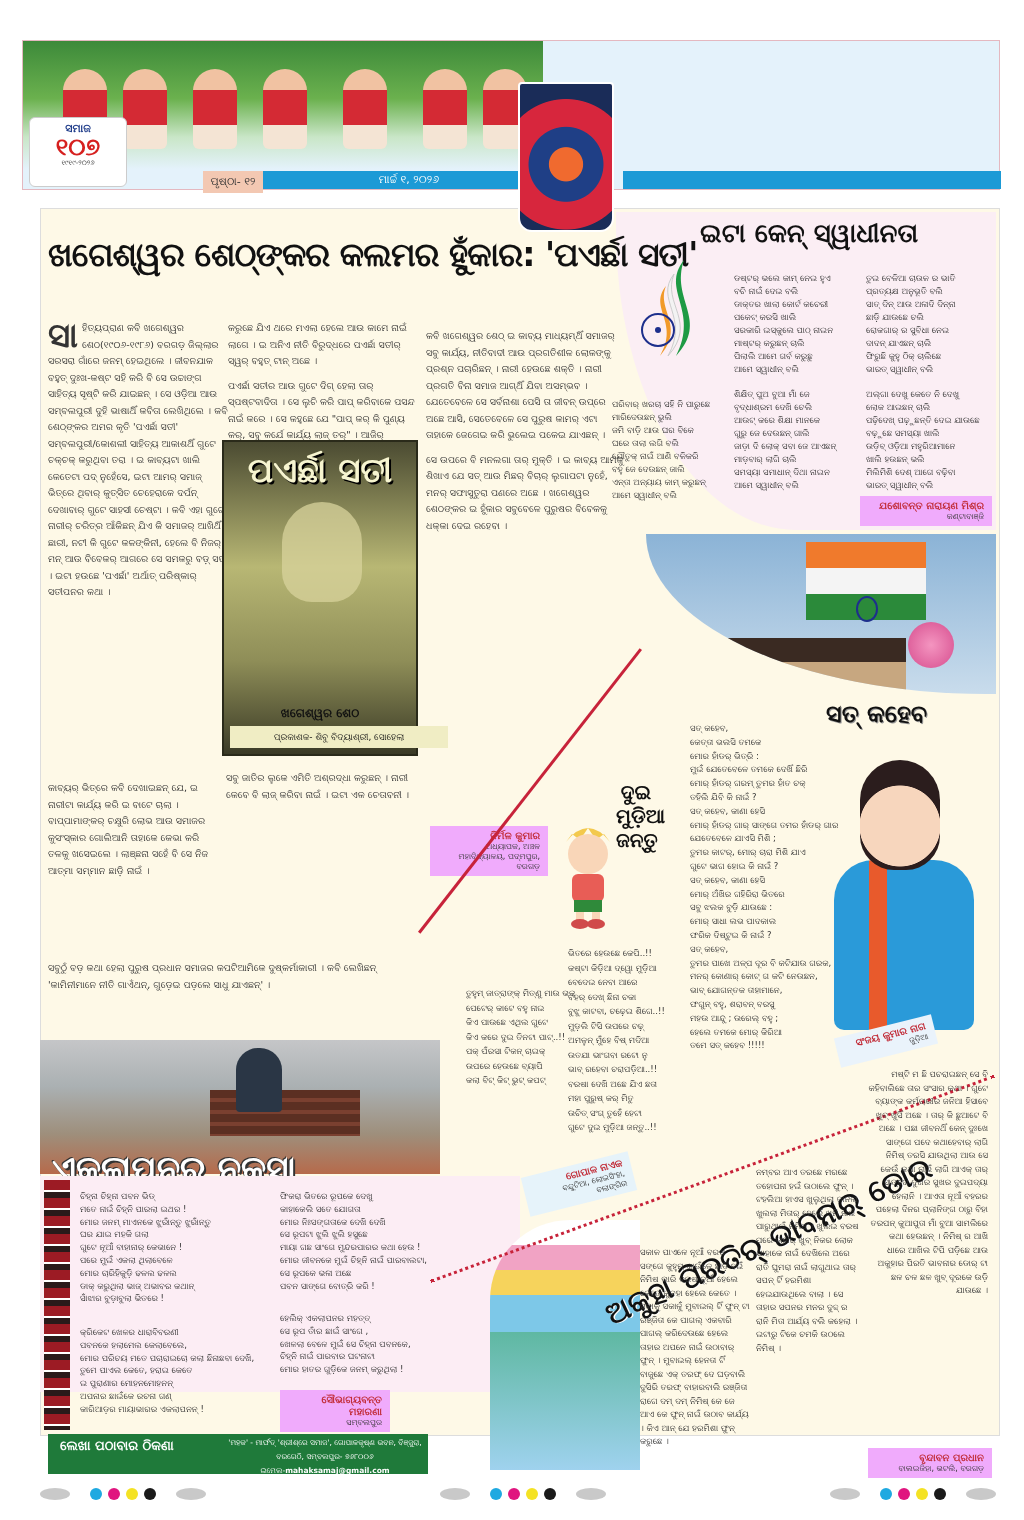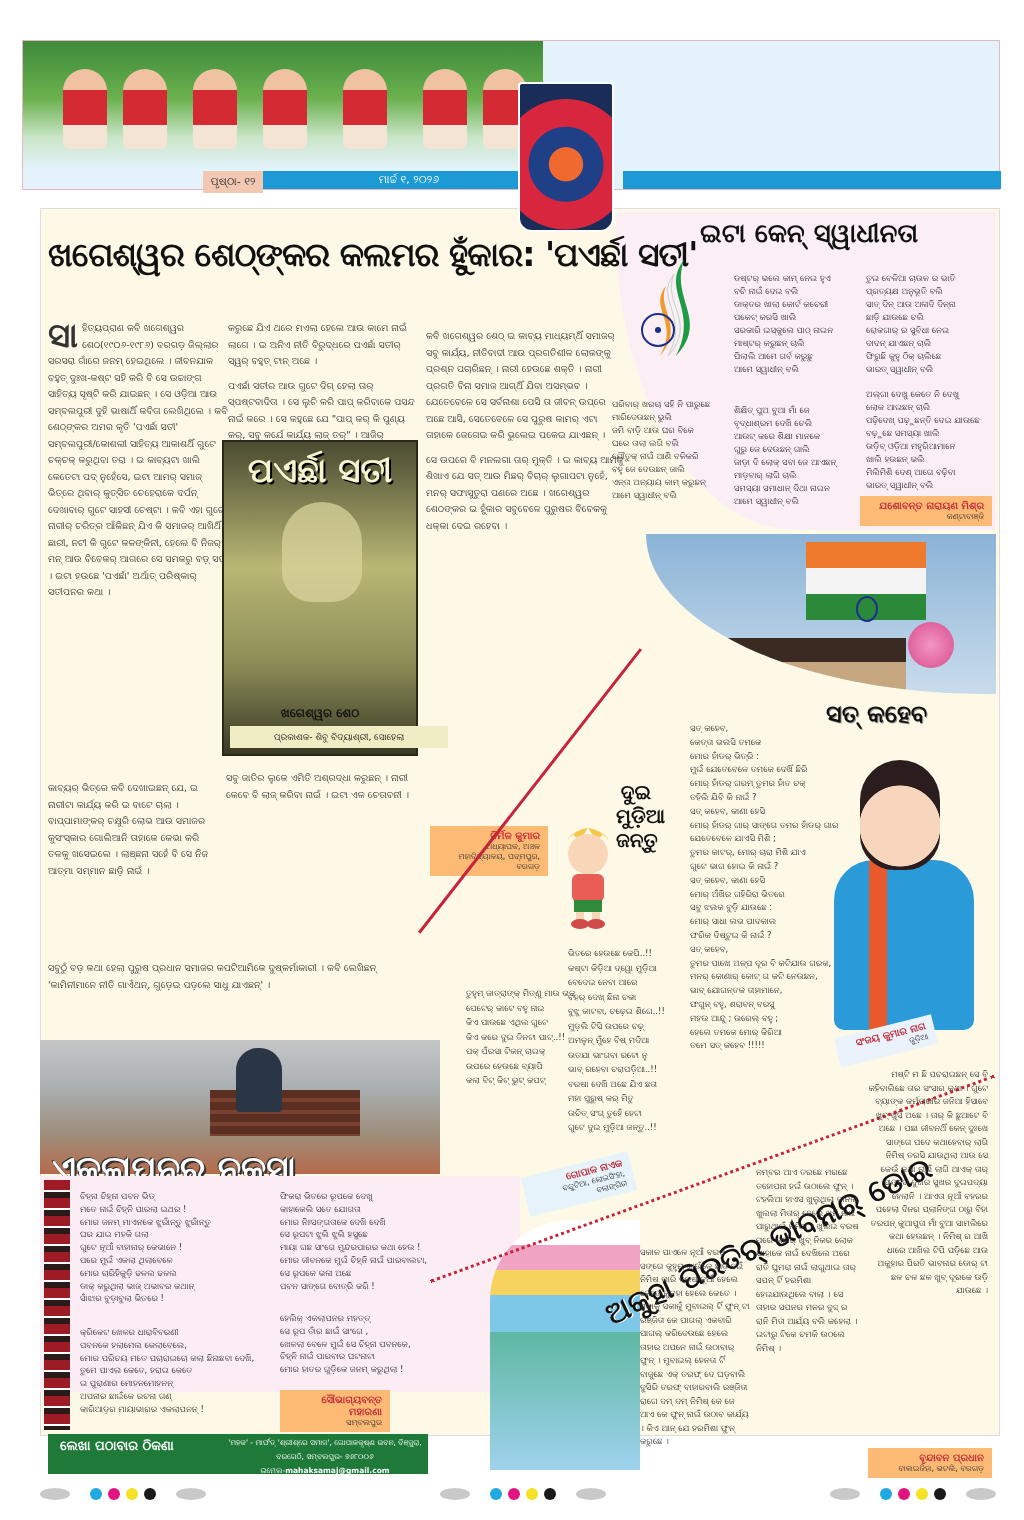--- a/index.html
+++ b/index.html
@@ -26,21 +26,21 @@
   
   .cover{left:222px;top:440px;width:196px;height:316px;background:linear-gradient(180deg,#4b4b32 0%,#b8b774 40%,#8f8e58 70%,#3a3a26 100%);border:2px solid #2a2a1a}
   .cover-title{left:0;top:8px;width:100%;text-align:center;font-size:34px;font-weight:bold;color:#f7f5d0;text-shadow:2px 2px 0 #000}
   .cover-face{left:58px;top:60px;width:80px;height:100px;border-radius:40px 40px 30px 30px;background:#d8d39c;opacity:.75}
   .cover-author{left:0;top:264px;width:100%;text-align:center;font-size:12px;color:#111;font-weight:bold}
   .cover-pub{left:6px;top:284px;width:218px;height:22px;background:#f0edc4;font-size:9px;text-align:center;line-height:22px;color:#111}
   
   .pink-panel{left:616px;top:212px;width:380px;height:318px;background:#fbeef4;border-radius:0 0 0 180px/0 0 0 300px}
   .poem-title{font-weight:bold;color:#111;white-space:nowrap}
   .poem{font-size:8.5px;line-height:13px;color:#333;white-space:nowrap}
-  .author-box{background:#fdba74;padding:4px 8px;text-align:right}
+  .author-box{background:#f0abfc;padding:4px 8px;text-align:right}
   .author-name{color:#c22e3a;font-size:10px;font-weight:bold}
   .author-place{color:#333;font-size:8px}
   .flag-photo{left:646px;top:534px;width:350px;height:160px;background:linear-gradient(180deg,#8bb3d6,#c9dcec);border-radius:0 0 0 340px/0 0 0 160px;overflow:hidden}
   .flag{position:absolute;left:160px;top:8px;width:120px;height:78px}
   .flag div{height:26px}
   .chakra{position:absolute;left:50px;top:28px;width:22px;height:22px;border:2px solid #1d2f8c;border-radius:50%}
   .balloons{position:absolute;left:262px;top:88px;width:46px;height:46px;border-radius:50%;background:radial-gradient(circle,#f495c0,#d64d8e)}
   .kids{position:absolute;left:80px;top:80px;width:180px;height:80px;background:linear-gradient(180deg,transparent 0 30%,#3a2a22 30% 60%,#c7a780 60%)}
   .india-logo{left:640px;top:260px;width:74px;height:100px}
   .diag-red{height:3px;background:#c7233a;transform-origin:0 0}
@@ -70,20 +70,25 @@
 <div class="abs mast">
   <div class="abs mast-photo">
     <div class="dancer" style="left:40px"></div>
     <div class="dancer" style="left:100px"></div>
     <div class="dancer" style="left:170px"></div>
     <div class="dancer" style="left:240px"></div>
     <div class="dancer" style="left:320px"></div>
     <div class="dancer" style="left:400px"></div>
     <div class="dancer" style="left:460px"></div>
   </div>
+  <div class="abs logo-box">
+    <div class="t1">ସମାଜ</div>
+    <div class="t2">୧୦୭</div>
+    <div class="t3">୧୯୧୯-୨୦୨୬</div>
+  </div>
   <div class="abs page-tag">ପୃଷ୍ଠା- ୧୨</div>
   <div class="abs date-bar">ମାର୍ଚ୍ଚ ୧, ୨୦୨୬</div>
   <div class="abs mast-bar-r"></div>
 </div>
 <div class="abs deity"></div>
 
 <div class="abs frame"></div>
 
 <div class="abs pink-panel"></div>
 
@@ -155,21 +160,21 @@
 <div class="abs poem" style="left:612px;top:398px">
   <div>ପରିବାର୍ ଖରଚା ସହି ନି ପାରୁଛେ</div>
   <div>ମାରିଦେଉଛନ୍ ଭୁଲି</div>
   <div>ଜମି ବାଡ଼ି ଆଉ ଘର ବିକେ</div>
   <div>ଘରେ ତାଲା ଲଗି ବଲି</div>
   <div>ଯୌତୁକ୍ ନାଇଁ ଆଣି ବଳିକରି</div>
   <div>ବହୁ ଜେ ଦେଉଛନ୍ ଜାଲି</div>
   <div>ଏନ୍‌ତା ଅନ୍ୟାୟ କାମ୍ କରୁଛନ୍</div>
   <div>ଆମେ ସ୍ୱାଧୀନ୍ ବଲି</div>
 </div>
-<div class="abs poem" style="left:734px;top:404px">
+<div class="abs poem" style="left:734px;top:388px">
   <div>ଶିକ୍ଷିତ୍ ପୁଅ ବୁଆ ମାଁ ଜେ</div>
   <div>ବୃଦ୍ଧାଶ୍ରମ ଦେଖି ଚେଲି</div>
   <div>ଆଉଟ୍ କରେ ଶିକ୍ଷା ମାନକେ</div>
   <div>ଗୁରୁ ଜେ ଦେଉଛନ୍ ଗାଲି</div>
   <div>ଜାଡ଼ା ଦି ଲୋକ୍ ସବା ଜେ ଆଏଛନ୍</div>
   <div>ମାଡ଼ବାର୍ ଲାଗି ଚାଲି</div>
   <div>ସମସ୍ୟା ସମାଧାନ୍ ଦିଥା ନାଇନ</div>
   <div>ଆମେ ସ୍ୱାଧୀନ୍ ବଲି</div>
 </div>
 <div class="abs poem" style="left:866px;top:388px">

